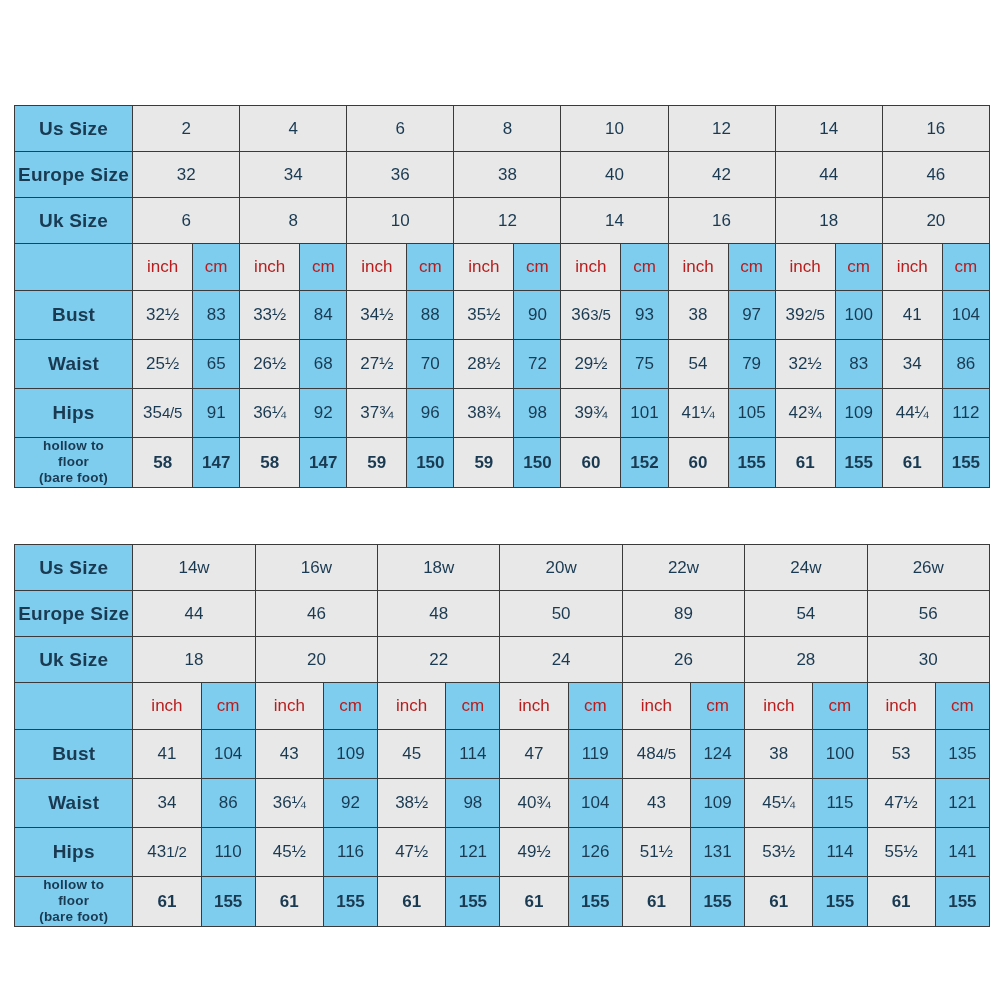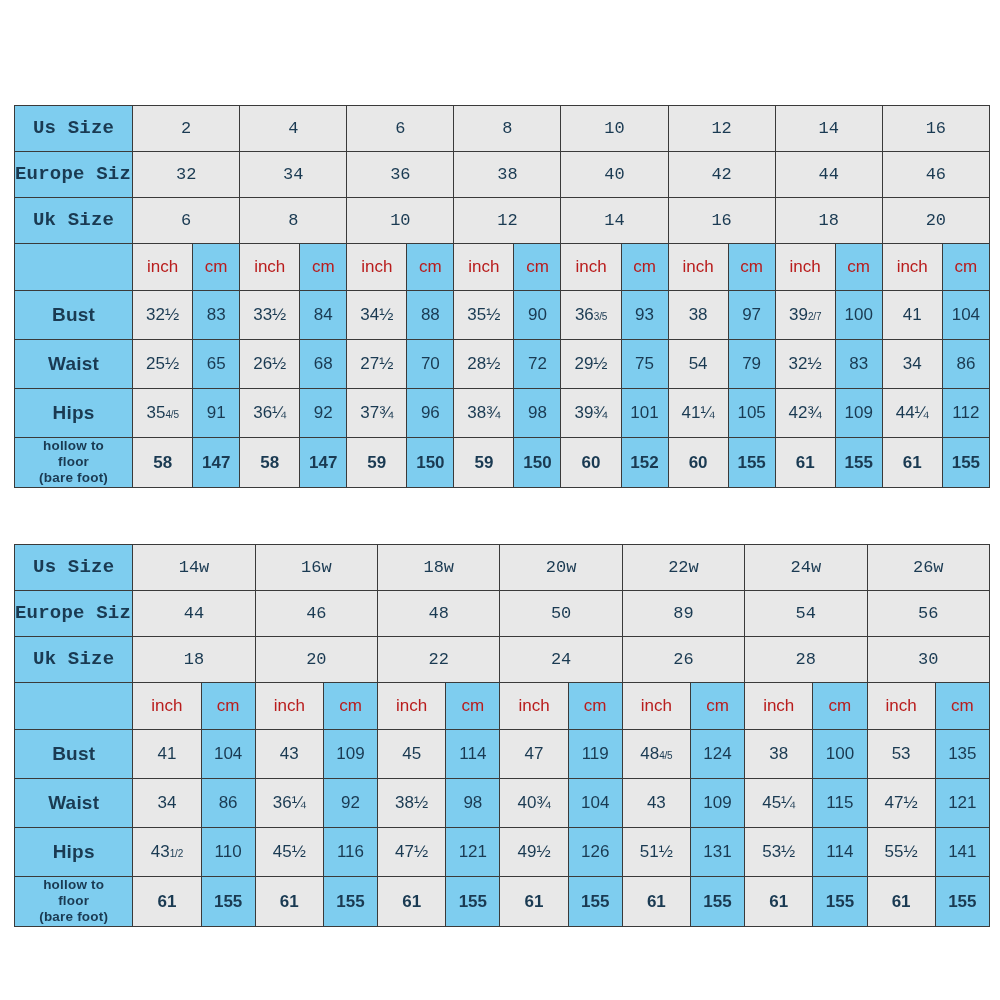--- a/index.html
+++ b/index.html
@@ -64,28 +64,28 @@
   
   .size-table td.cm   { background: #7ecdef; }
   .size-table td.inch { background: #e8e8e8; }
 
   .size-table td.unit {
     font-size: 17px;
     color: #b91c1c;
   }
 
   
-  .r-size   td { height: 45px; font-family: Liberation Mono, monospace; }
+  .r-size   td { height: 45px; }
   .r-unit   td { height: 46px; }
   .r-meas   td { height: 48px; }
   .r-floor  td { height: 46px; font-weight: bold; }
 
   
   .frac-sm {
-    font-size: 10px;
+    font-size: 15px;
     vertical-align: baseline;
     letter-spacing: -0.2px;
     text-align: right;
   }
 </style>
 </head>
 <body>
 
 <div class="page">
   <table class="size-table" id="table-standard">
@@ -168,21 +168,21 @@
           <td class="inch">33½</td>
           <td class="cm">84</td>
           <td class="inch">34½</td>
           <td class="cm">88</td>
           <td class="inch">35½</td>
           <td class="cm">90</td>
           <td class="inch">36<span class="frac-sm">3/5</span></td>
           <td class="cm">93</td>
           <td class="inch">38</td>
           <td class="cm">97</td>
-          <td class="inch">39<span class="frac-sm">2/7</span></td>
+          <td class="inch">39<span class="frac-sm">2/5</span></td>
           <td class="cm">100</td>
           <td class="inch">41</td>
           <td class="cm">104</td>
         </tr>
         <tr class="r-meas">
           <td class="rowlabel">Waist</td>
           <td class="inch">25½</td>
           <td class="cm">65</td>
           <td class="inch">26½</td>
           <td class="cm">68</td>

